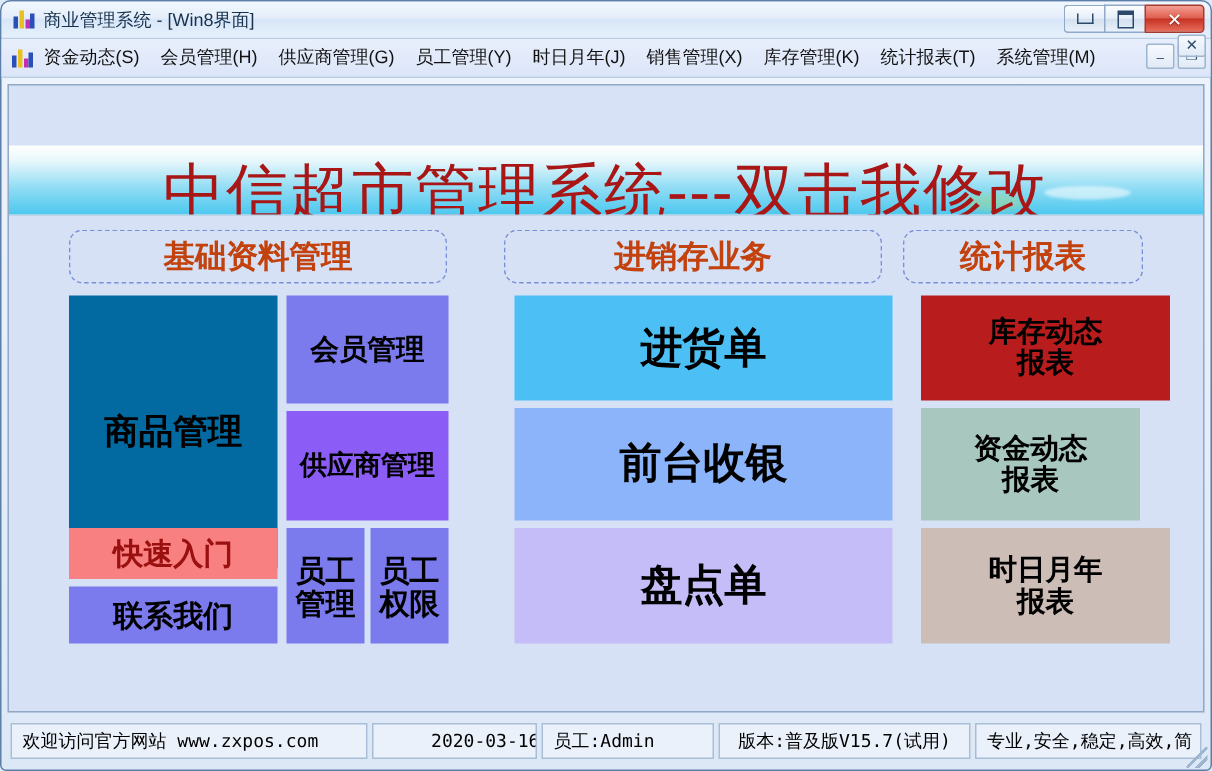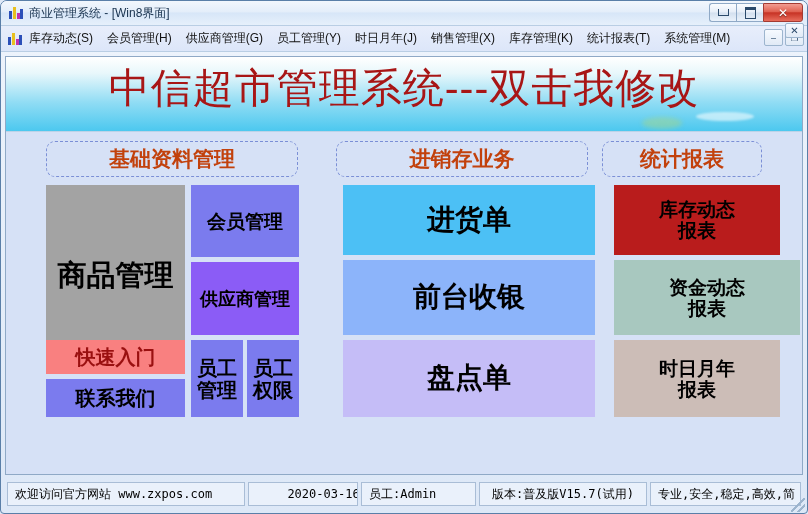--- a/index.html
+++ b/index.html
@@ -67,23 +67,23 @@
     border:1px solid #9db5ce;border-radius:2px;
     background:linear-gradient(to bottom,#f6faff 0%,#e1eaf6 100%);
     display:flex;align-items:center;justify-content:center;font-size:10px;color:#2b4a6b;
   }
   
   .client{
     position:absolute;left:4px;top:55px;right:4px;bottom:38px;
     box-sizing:border-box;border:1px solid #8fa9c6;background:#d7e2f6;overflow:hidden;
   }
   .banner{
-    position:relative;height:75px;width:100%;box-sizing:border-box;
+    position:relative;height:47px;width:100%;box-sizing:border-box;
     background:linear-gradient(to bottom,#ffffff 0%,#e8f7fb 22%,#8fdcf4 62%,#4cc8ef 100%);
-    overflow:hidden;border-bottom:1px solid #bcd3e8;
+    overflow:hidden;border-bottom:1px solid #bcd3e8;margin-top:40px;
   }
   .banner .cloud{
     position:absolute;right:48px;bottom:10px;width:58px;height:9px;border-radius:50%;
     background:rgba(255,255,255,.55);filter:blur(1px);
   }
   .banner .cloud2{
     position:absolute;right:120px;bottom:2px;width:40px;height:12px;border-radius:50%;
     background:rgba(168,214,128,.45);filter:blur(2px);
   }
   .banner-title{
@@ -151,21 +151,21 @@
     </div>
   </div>
 
   <div class="menubar">
     <span class="bar-icon">
         <i></i>
         <i></i>
         <i></i>
         <i></i>
       </span>
-    <div class="menu-item">库存动态(S)</div>
+    <div class="menu-item">资金动态(S)</div>
     <div class="menu-item">会员管理(H)</div>
     <div class="menu-item">供应商管理(G)</div>
     <div class="menu-item">员工管理(Y)</div>
     <div class="menu-item">时日月年(J)</div>
     <div class="menu-item">销售管理(X)</div>
     <div class="menu-item">库存管理(K)</div>
     <div class="menu-item">统计报表(T)</div>
     <div class="menu-item">系统管理(M)</div>
     <div class="mdi-ctrls">
       <div class="mbtn">–</div>
@@ -181,21 +181,21 @@
       <div class="cloud2"></div>
       <div class="banner-title">中信超市管理系统---双击我修改</div>
     </div>
 
     <div class="board">
 
       <div class="grp-head" style="left:40px;top:9px;width:252px;">基础资料管理</div>
       <div class="grp-head" style="left:330px;top:9px;width:252px;">进销存业务</div>
       <div class="grp-head" style="left:596px;top:9px;width:160px;">统计报表</div>
 
-      <div class="tile" style="left:40px;top:53px;width:139px;height:182px;background:#a3a3a3;font-size:29px;">商品管理</div>
+      <div class="tile" style="left:40px;top:53px;width:139px;height:182px;background:#0369a1;font-size:23px;">商品管理</div>
 
       <div class="tile" style="left:185px;top:53px;width:108px;height:72px;background:#7b7bee;font-size:19px;">会员管理</div>
 
       <div class="tile" style="left:185px;top:130px;width:108px;height:73px;background:#8b5cf6;font-size:18px;">供应商管理</div>
 
       <div class="tile" style="left:40px;top:208px;width:139px;height:34px;background:#f98080;font-size:20px;color:#9a1010;">快速入门</div>
 
       <div class="tile" style="left:40px;top:247px;width:139px;height:38px;background:#7b7bee;font-size:20px;">联系我们</div>
 
       <div class="tile" style="left:185px;top:208px;width:52px;height:77px;background:#7b7bee;font-size:20px;white-space:pre-line;">员工
@@ -206,21 +206,21 @@
 
       <div class="tile" style="left:337px;top:53px;width:252px;height:70px;background:#4cc0f5;font-size:28px;">进货单</div>
 
       <div class="tile" style="left:337px;top:128px;width:252px;height:75px;background:#8cb4fa;font-size:28px;">前台收银</div>
 
       <div class="tile" style="left:337px;top:208px;width:252px;height:77px;background:#c5bdf7;font-size:28px;">盘点单</div>
 
       <div class="tile" style="left:608px;top:53px;width:166px;height:70px;background:#b91c1c;font-size:19px;white-space:pre-line;">库存动态
 报表</div>
 
-      <div class="tile" style="left:608px;top:128px;width:186px;height:75px;background:#a8c8bf;font-size:19px;white-space:pre-line;">资金动态
+      <div class="tile" style="left:608px;top:128px;width:146px;height:75px;background:#a8c8bf;font-size:19px;white-space:pre-line;">资金动态
 报表</div>
 
       <div class="tile" style="left:608px;top:208px;width:166px;height:77px;background:#ccbdb7;font-size:19px;white-space:pre-line;">时日月年
 报表</div>
 
     </div>
   </div>
 
   <div class="statusbar">
     <div class="status-cell" style="width:238px;">欢迎访问官方网站 www.zxpos.com</div>

